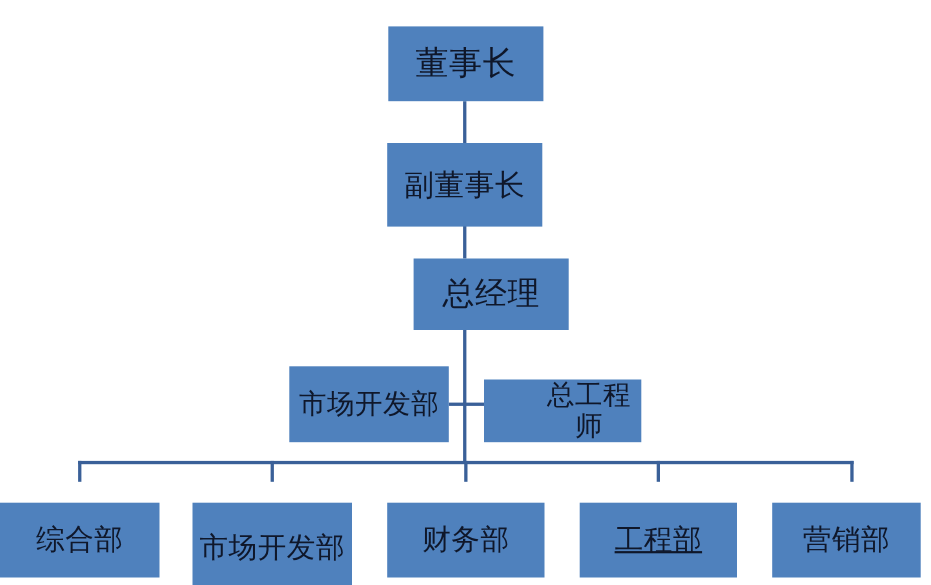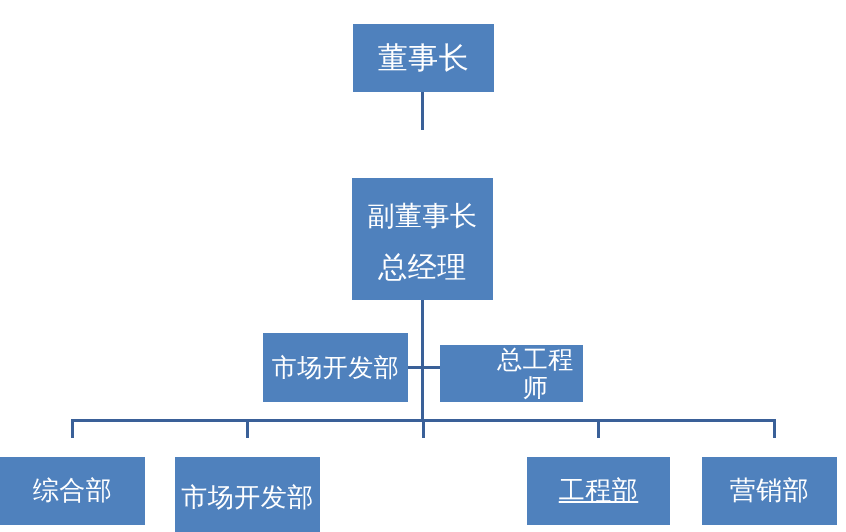--- a/index.html
+++ b/index.html
@@ -13,47 +13,47 @@
   #chart-root {
     position: relative;
     width: 846px;
     height: 532px;
     background: #ffffff;
     overflow: hidden;
   }
   .node {
     position: absolute;
     background: #4F81BD;
-    color: #ffffff;
+    color: #0f172a;
     display: flex;
     align-items: center;
     justify-content: center;
     text-align: center;
     line-height: 1.12;
     box-sizing: border-box;
     font-family: "Liberation Serif", "DejaVu Serif", serif;
     letter-spacing: 0.5px;
     z-index: 3;
   }
   .node-label {
     display: block;
     width: 100%;
     padding: 0 4px;
     box-sizing: border-box;
   }
   
   .tier-1 { font-size: 30px; }
   .tier-2 { font-size: 27px; }
-  .tier-3 { font-size: 29px; }
+  .tier-3 { font-size: 29px; margin-left: 24px; }
   .tier-4 { font-size: 25px; }
   .tier-5 { font-size: 26px; margin-top: 20px; }
 
   
   #node-chairman       { left: 353px; top: 24px;  width: 141px; height: 68px; }
-  #node-vice-chairman  { left: 352px; top: 130px; width: 141px; height: 76px; margin-top: 48px; }
+  #node-vice-chairman  { left: 352px; top: 130px; width: 141px; height: 76px; }
   #node-gm             { left: 352px; top: 235px; width: 141px; height: 65px; }
   #node-gm-assistant   { left: 263px; top: 333px; width: 145px; height: 69px; }
   #node-chief-engineer { left: 440px; top: 345px; width: 143px; height: 57px; padding-left: 48px; }
 
   #node-dept-0 { left: 0px;   top: 437px; width: 145px; height: 68px; }
   #node-dept-1 { left: 175px; top: 437px; width: 145px; height: 81px; }
   #node-dept-2 { left: 352px; top: 437px; width: 143px; height: 68px; }
   #node-dept-3 { left: 527px; top: 437px; width: 143px; height: 68px; text-decoration: underline; }
   #node-dept-4 { left: 702px; top: 437px; width: 135px; height: 68px; }
 
@@ -123,20 +123,23 @@
   </div>
 
   <div class="node tier-5" id="node-dept-0">
     <span class="node-label">综合部</span>
   </div>
 
   <div class="node tier-5" id="node-dept-1">
     <span class="node-label">市场开发部</span>
   </div>
 
+  <div class="node tier-5" id="node-dept-2">
+    <span class="node-label">财务部</span>
+  </div>
 
   <div class="node tier-5" id="node-dept-3">
     <span class="node-label">工程部</span>
   </div>
 
   <div class="node tier-5" id="node-dept-4">
     <span class="node-label">营销部</span>
   </div>
 
 </div>

